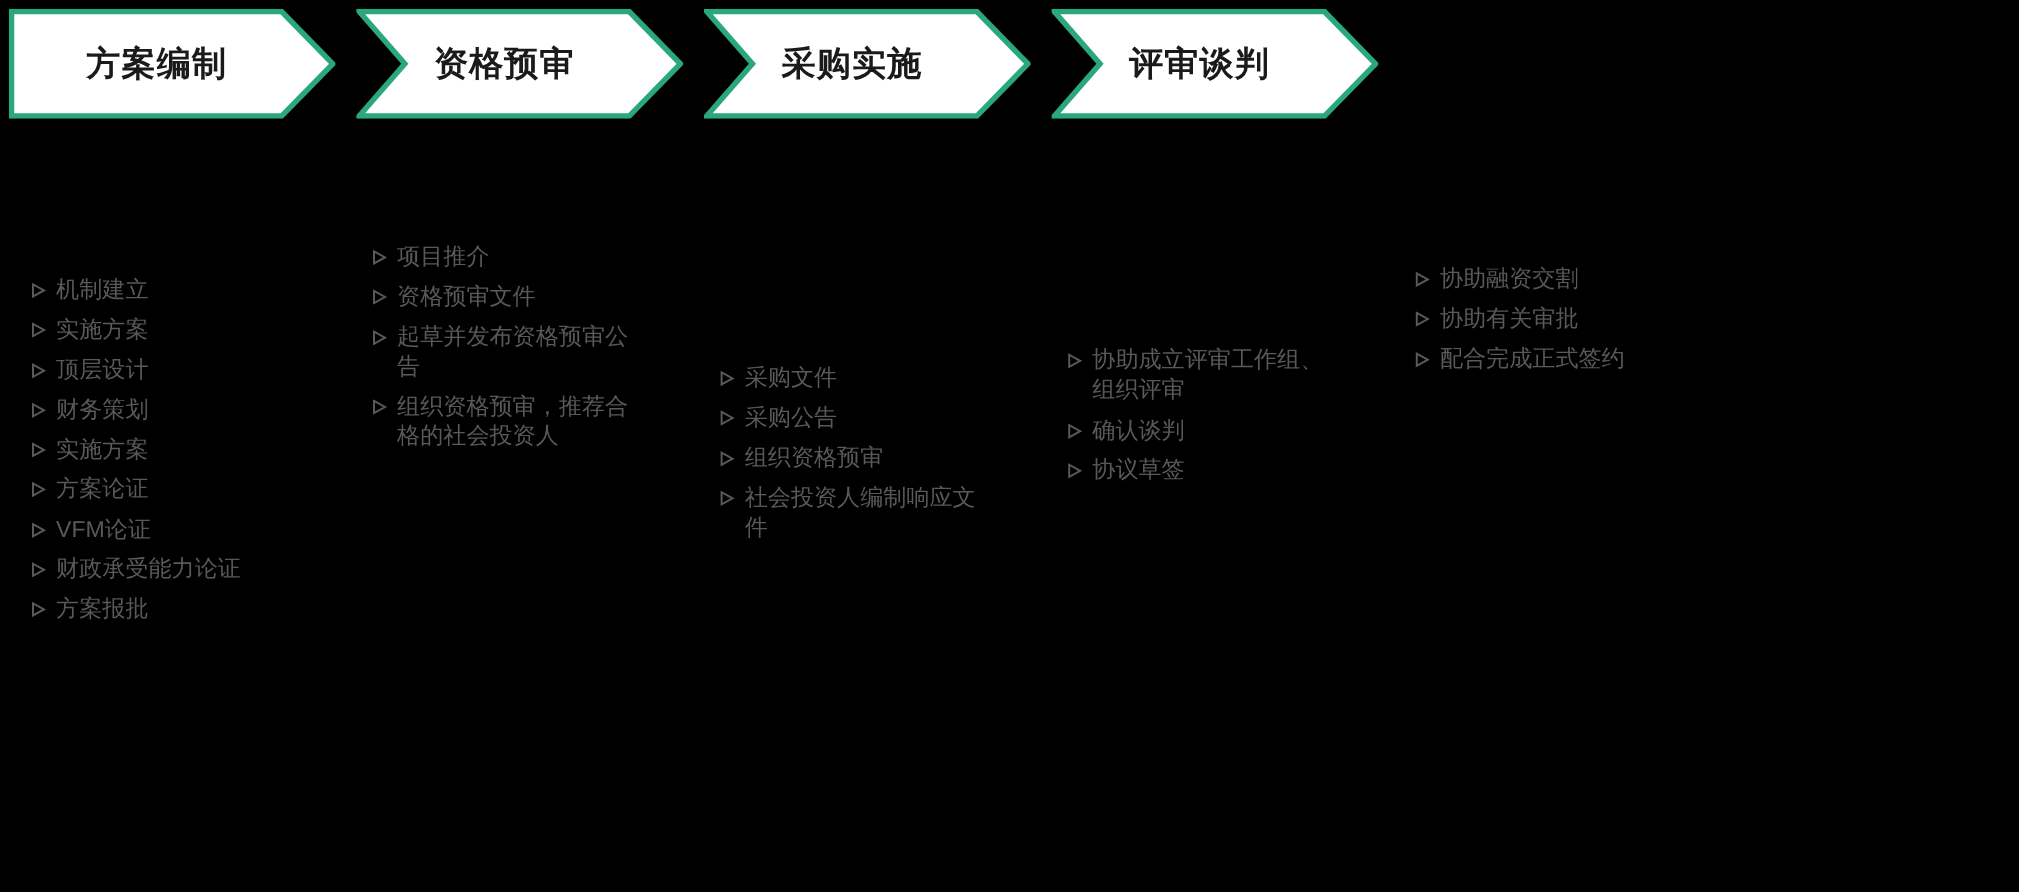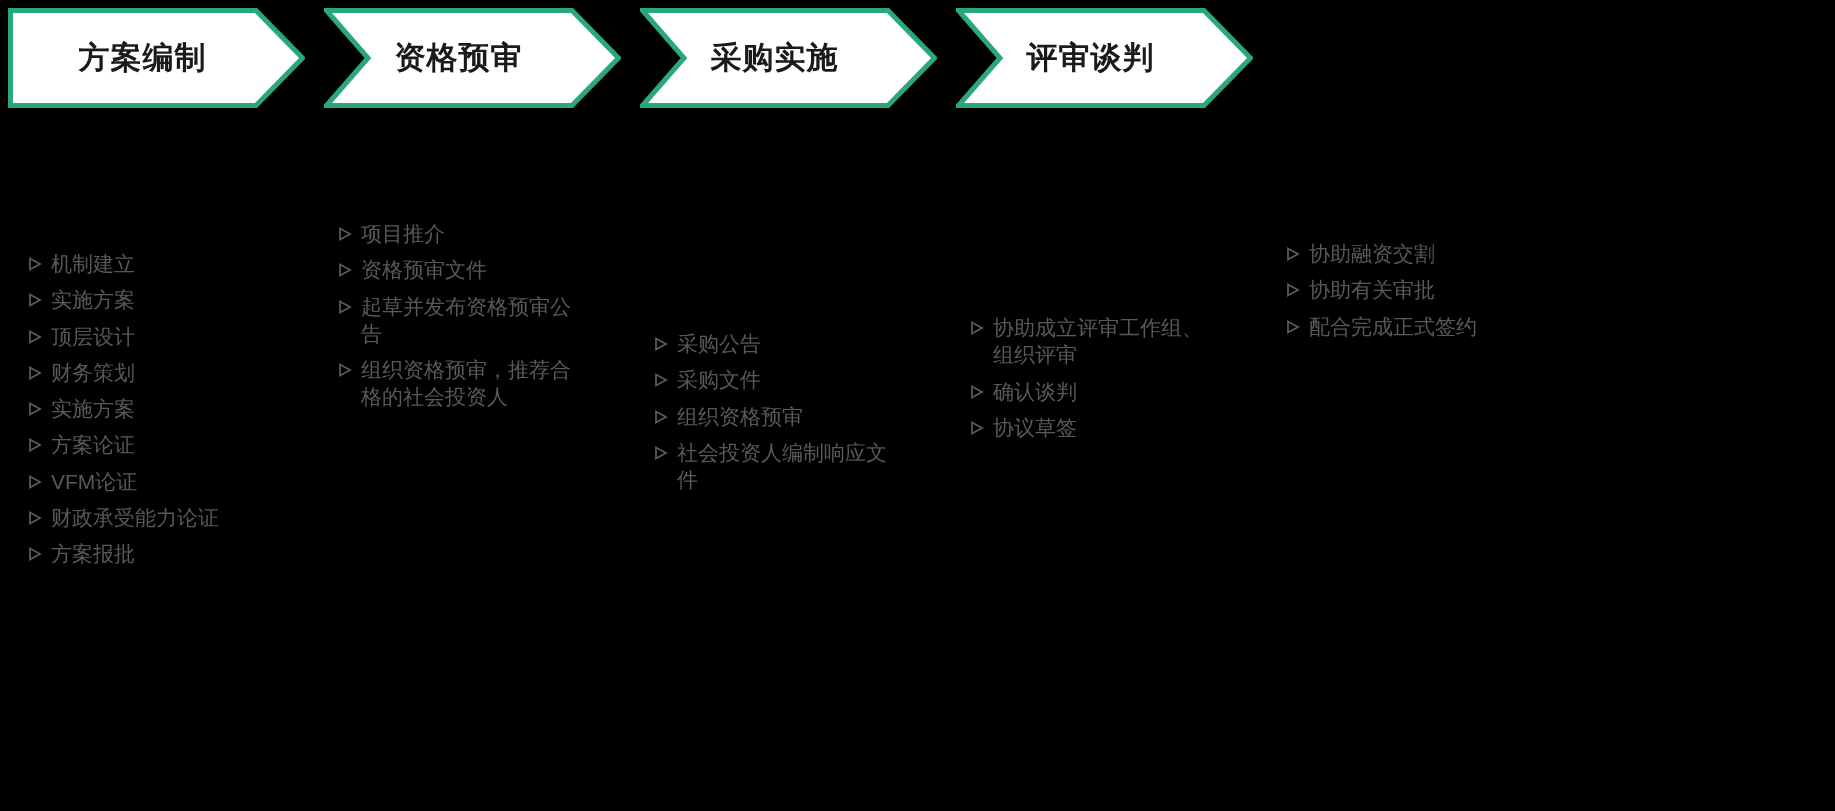--- a/index.html
+++ b/index.html
@@ -176,27 +176,27 @@
       <svg class="chevron-svg" width="297" height="100" viewBox="0 0 297 100" aria-hidden="true">
         <polygon class="chevron-poly" points="2.5,2.5 248,2.5 294.5,50 248,97.5 2.5,97.5 44,50"></polygon>
       </svg>
       <span class="chevron-label">采购实施</span>
     </div>
     <ul class="item-list">
           <li class="item">
             <svg class="bullet" viewBox="0 0 14 14" aria-hidden="true">
               <polygon points="2,1.5 12,7 2,12.5"></polygon>
             </svg>
+            <span class="item-text">采购文件</span>
+          </li>
+          <li class="item">
+            <svg class="bullet" viewBox="0 0 14 14" aria-hidden="true">
+              <polygon points="2,1.5 12,7 2,12.5"></polygon>
+            </svg>
             <span class="item-text">采购公告</span>
-          </li>
-          <li class="item">
-            <svg class="bullet" viewBox="0 0 14 14" aria-hidden="true">
-              <polygon points="2,1.5 12,7 2,12.5"></polygon>
-            </svg>
-            <span class="item-text">采购文件</span>
           </li>
           <li class="item">
             <svg class="bullet" viewBox="0 0 14 14" aria-hidden="true">
               <polygon points="2,1.5 12,7 2,12.5"></polygon>
             </svg>
             <span class="item-text">组织资格预审</span>
           </li>
           <li class="item">
             <svg class="bullet" viewBox="0 0 14 14" aria-hidden="true">
               <polygon points="2,1.5 12,7 2,12.5"></polygon>

